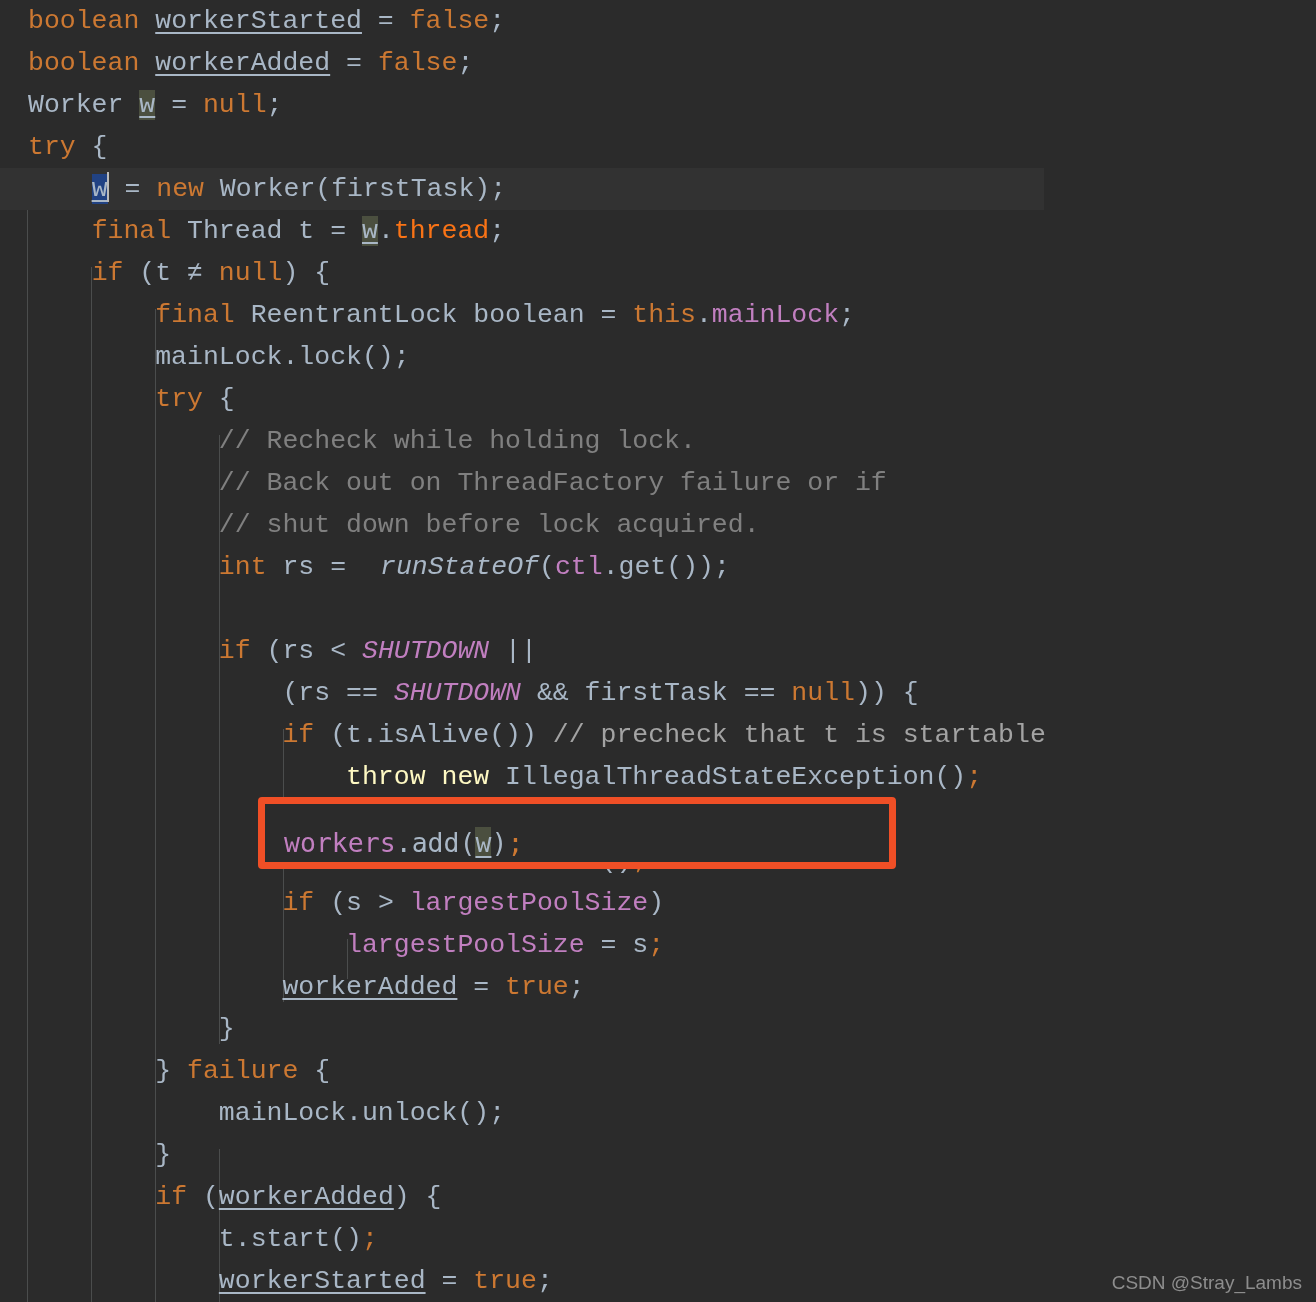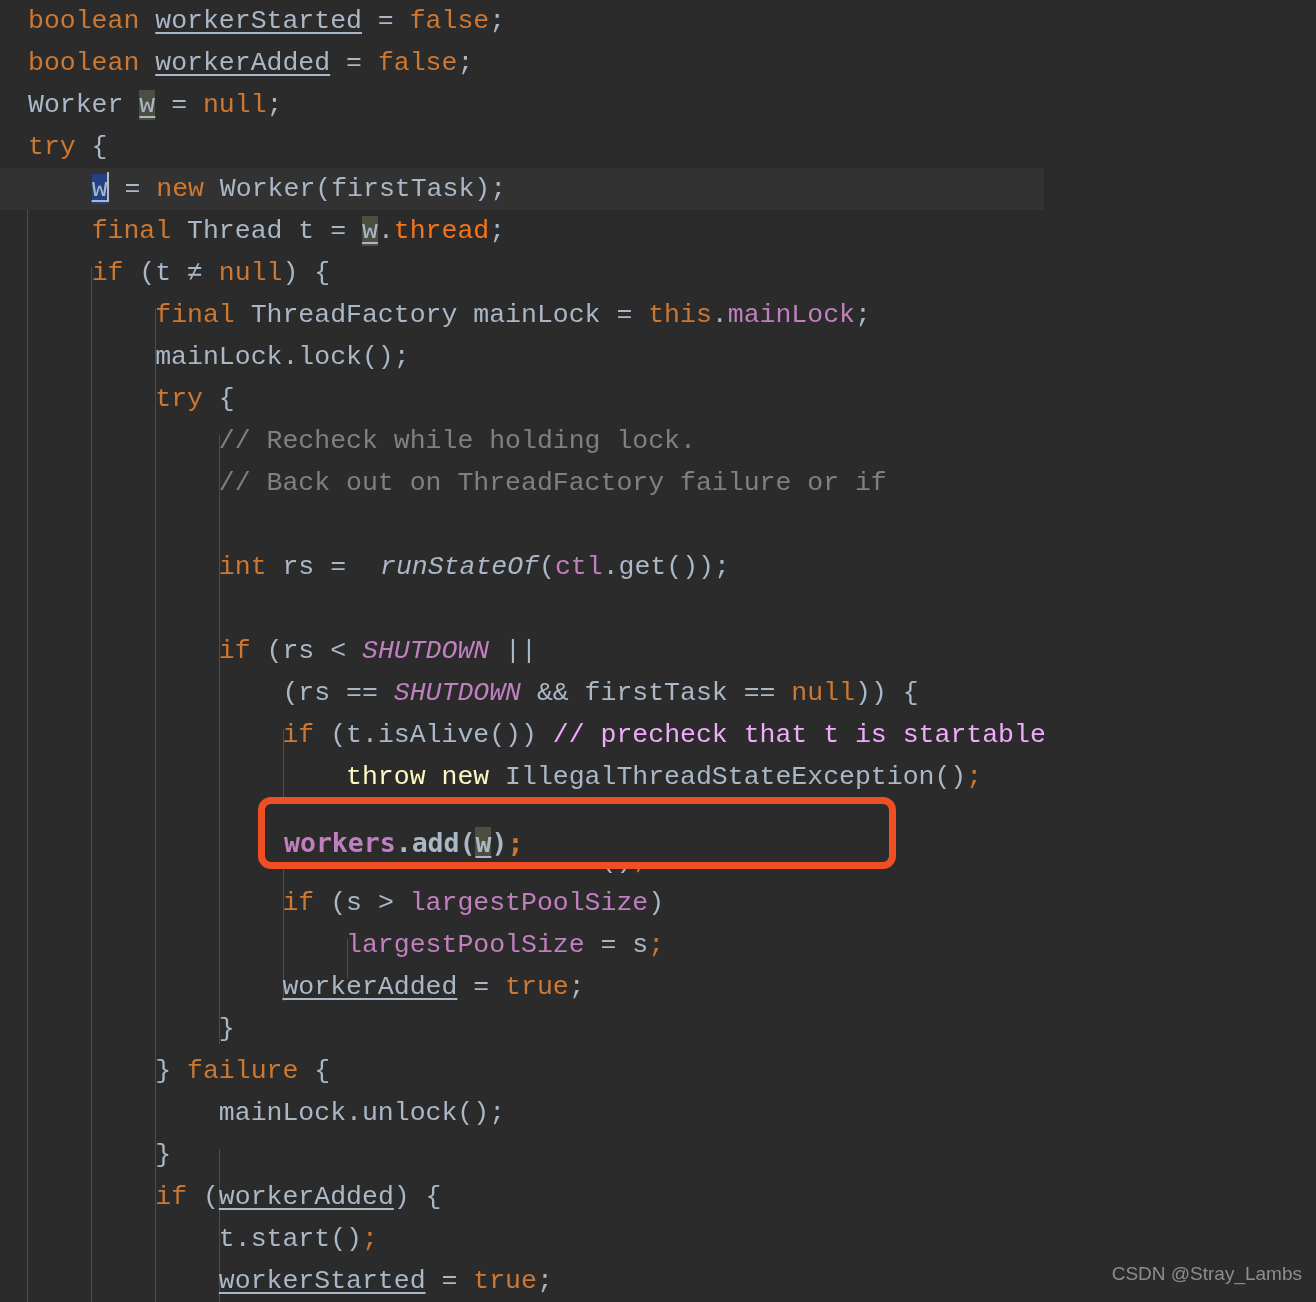--- a/index.html
+++ b/index.html
@@ -56,37 +56,36 @@
     background:#bbbbbb;vertical-align:-6px;margin-left:-1px;
   }
   .usage{
     background:#4b4f3f;
     text-decoration:underline;text-underline-offset:4px;text-decoration-thickness:1.5px;
   }
   
   #redbox{
     position:absolute;
     border:7px solid #be185d;
-    border-radius:13px;
+    border-radius:4px;
     background:#2b2b2b;
     z-index:5;
     box-sizing:border-box;
-    font-weight:bold;
   }
   #redbox .boxline{
     position:absolute;
     left:19px;top:18px;
     height:42px;line-height:42px;
     font-size:26.5px;
     white-space:pre;
     color:#a9b7c6;
   }
   #watermark{
     position:absolute;
-    right:14px;bottom:17px;
+    right:14px;bottom:8px;
     font-family:"Liberation Sans","DejaVu Sans",sans-serif;
     font-size:19px;
     color:#8d8d8d;
     z-index:9;
   }
 </style>
 </head>
 <body>
 
 <div id="editor">
@@ -108,41 +107,41 @@
     <div class="line"><span class="plain">Worker </span><span class="localvar usage" style="background: rgb(75, 79, 63);">w</span><span class="plain"> = </span><span class="kw" style="color: rgb(204, 120, 50);">null</span><span class="plain">;</span></div>
 
     <div class="line"><span class="kw" style="color: rgb(204, 120, 50);">try</span><span class="plain"> {</span></div>
 
     <div class="line hl" style="background: rgb(50, 50, 50);"><span class="plain">    </span><span class="sel" style="background: rgb(33, 66, 131);">w</span><span class="caret"></span><span class="plain"> = </span><span class="kw" style="color: rgb(204, 120, 50); text-align: right;">new</span><span class="plain"> Worker(firstTask);</span></div>
 
     <div class="line"><span class="plain">    </span><span class="kw" style="color: rgb(204, 120, 50);">final</span><span class="plain"> Thread t = </span><span class="localvar usage" style="background: rgb(75, 79, 63);">w</span><span class="plain">.</span><span class="field" style="color: #f97316;">thread</span><span class="plain">;</span></div>
 
     <div class="line"><span class="plain">    </span><span class="kw" style="color: rgb(204, 120, 50);">if</span><span class="plain"> (t ≠ </span><span class="kw" style="color: rgb(204, 120, 50);">null</span><span class="plain">) {</span></div>
 
-    <div class="line"><span class="plain">        </span><span class="kw" style="color: rgb(204, 120, 50);">final</span><span class="plain"> ThreadFactory mainLock = </span><span class="kw" style="color: rgb(204, 120, 50);">this</span><span class="plain">.</span><span class="field" style="color: rgb(193, 127, 192);">mainLock</span><span class="plain">;</span></div>
+    <div class="line"><span class="plain">        </span><span class="kw" style="color: rgb(204, 120, 50);">final</span><span class="plain"> ReentrantLock boolean = </span><span class="kw" style="color: rgb(204, 120, 50);">this</span><span class="plain">.</span><span class="field" style="color: rgb(193, 127, 192);">mainLock</span><span class="plain">;</span></div>
 
     <div class="line"><span class="plain">        mainLock.lock();</span></div>
 
     <div class="line"><span class="plain">        </span><span class="kw" style="color: rgb(204, 120, 50);">try</span><span class="plain"> {</span></div>
 
     <div class="line"><span class="plain">            </span><span class="cmt" style="color: rgb(128, 128, 128);">// Recheck while holding lock.</span></div>
 
     <div class="line"><span class="plain">            </span><span class="cmt" style="color: rgb(128, 128, 128);">// Back out on ThreadFactory failure or if</span></div>
 
-    <div class="line"><span class="plain">            </span></div>
+    <div class="line"><span class="plain">            </span><span class="cmt" style="color: rgb(128, 128, 128);">// shut down before lock acquired.</span></div>
 
     <div class="line"><span class="plain">            </span><span class="kw" style="color: rgb(204, 120, 50);">int</span><span class="plain"> rs = </span><span class="static-meth">runStateOf</span><span class="plain">(</span><span class="field" style="color: rgb(193, 127, 192);">ctl</span><span class="plain">.get());</span></div>
 
     <div class="line"><span class="plain"> </span></div>
 
     <div class="line"><span class="plain">            </span><span class="kw" style="color: rgb(204, 120, 50);">if</span><span class="plain"> (rs &lt; </span><span class="static-field" style="color: rgb(193, 127, 192);">SHUTDOWN</span><span class="plain"> ||</span></div>
 
     <div class="line"><span class="plain">                (rs == </span><span class="static-field" style="color: rgb(193, 127, 192);">SHUTDOWN</span><span class="plain"> &amp;&amp; firstTask == </span><span class="kw" style="color: rgb(204, 120, 50);">null</span><span class="plain">)) {</span></div>
 
-    <div class="line"><span class="plain">                </span><span class="kw" style="color: rgb(204, 120, 50);">if</span><span class="plain"> (t.isAlive()) </span><span class="cmt" style="color: #f0abfc;">// precheck that t is startable</span></div>
+    <div class="line"><span class="plain">                </span><span class="kw" style="color: rgb(204, 120, 50);">if</span><span class="plain"> (t.isAlive()) </span><span class="cmt" style="color: #a3a3a3;">// precheck that t is startable</span></div>
 
     <div class="line"><span class="plain">                    </span><span class="kw" style="color: #fef9c3;">throw new</span><span class="plain"> IllegalThreadStateException()</span><span class="kw" style="color: rgb(204, 120, 50);">;</span></div>
 
     <div class="line"><span class="plain">                </span><span class="field" style="color: rgb(193, 127, 192);">workers</span><span class="plain">.add(</span><span class="localvar usage" style="background: rgb(75, 79, 63);">w</span><span class="plain">)</span><span class="kw" style="color: rgb(204, 120, 50);">;</span></div>
 
     <div class="line"><span class="plain">                </span><span class="kw" style="color: rgb(204, 120, 50);">int</span><span class="plain"> s = </span><span class="field" style="color: rgb(193, 127, 192);">workers</span><span class="plain">.size()</span><span class="kw" style="color: rgb(204, 120, 50);">;</span></div>
 
     <div class="line"><span class="plain">                </span><span class="kw" style="color: rgb(204, 120, 50);">if</span><span class="plain"> (s &gt; </span><span class="field" style="color: rgb(193, 127, 192);">largestPoolSize</span><span class="plain">)</span></div>
 
     <div class="line"><span class="plain">                    </span><span class="field" style="color: rgb(193, 127, 192);">largestPoolSize</span><span class="plain"> = s</span><span class="kw" style="color: rgb(204, 120, 50);">;</span></div>

